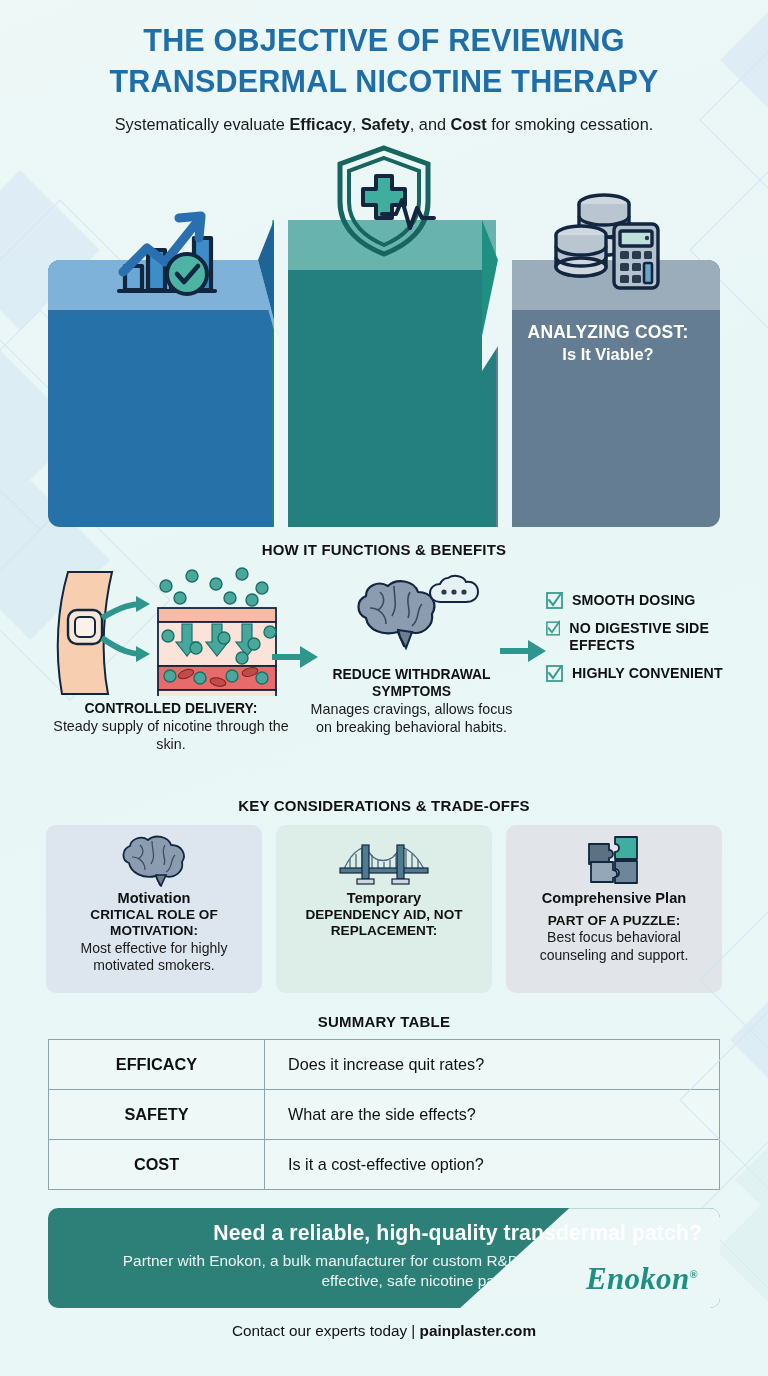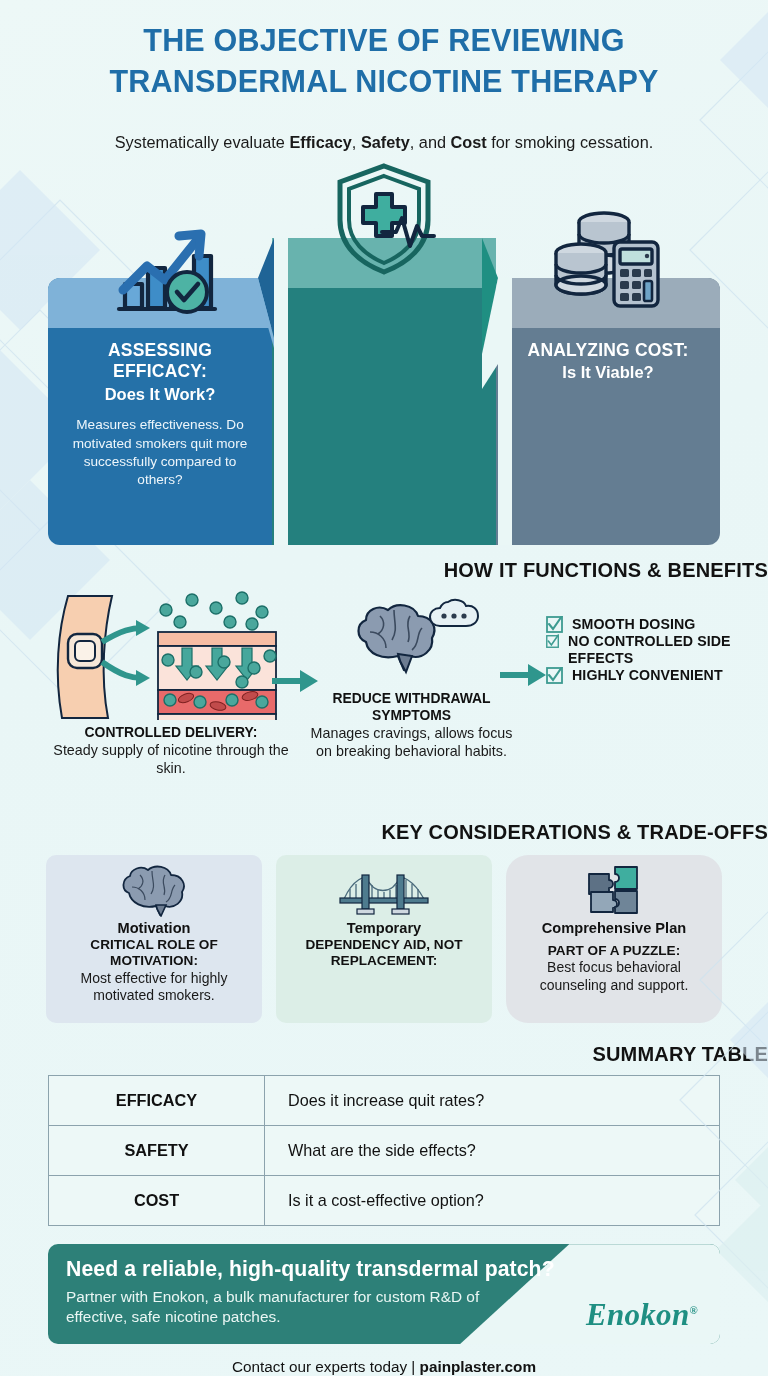--- a/index.html
+++ b/index.html
@@ -22,21 +22,21 @@
   .title {
     color: #1f6ea8;
     font-size: 30.5px;
     font-weight: 800;
     letter-spacing: 0.2px;
     line-height: 1.33;
     text-transform: uppercase;
     padding: 0 24px;
   }
   .subtitle {
-    margin-top: 32px;
+    margin-top: 14px;
     font-size: 16.3px;
     color: #1a1a1a;
     font-weight: 400;
   }
   .subtitle b { font-weight: 700; }
 
   
   .pillars {
     position: relative;
     margin: 22px auto 0;
@@ -82,72 +82,72 @@
   .p-icon { position: absolute; left: 50%; transform: translateX(-50%); }
   .p1 .p-icon { top: -66px; }
   .p2 .p-icon { top: -80px; }
   .p3 .p-icon { top: -72px; }
 
   
   .chev { position: absolute; top: 0; width: 28px; height: 100%; z-index: 4; pointer-events:none;}
 
   
   .sec-h {
-    text-align: right;
-    font-size: 20px; font-weight: 800; color: #121212;
+    text-align: center;
+    font-size: 15px; font-weight: 800; color: #121212;
     letter-spacing: .2px; text-transform: uppercase;
   }
 
   
   .how { position: relative; margin-top: 14px; }
   .how-row {
     position: relative; width: 768px; height: 215px; margin-top: 8px;
   }
   .how-col { position: absolute; text-align: center; }
   .hc1 { left: 46px;  top: 0;  width: 250px; }
   .hc2 { left: 304px; top: 8px; width: 215px; }
   .hc3 { left: 546px; top: 26px; width: 200px; text-align: left; }
   .hc-cap-b { font-size: 13.9px; font-weight: 800; color:#111; line-height:1.2; }
   .hc-cap { font-size: 14.3px; color:#1a1a1a; line-height: 1.28; }
   .arrow-mid { position:absolute; left: 272px; top: 78px; }
   .arrow-mid2 { position:absolute; left: 500px; top: 72px; }
-  .checks { display: flex; flex-direction: column; }
+  .checks { display: flex; flex-direction: column; gap: 11px; }
   .check-row { display: flex; align-items: flex-start; gap: 9px; }
   .check-label { font-size: 14.2px; font-weight: 800; color:#111; line-height:1.18; letter-spacing:.1px;}
 
   
   .keys { margin-top: 16px; }
   .key-row {
     display: flex; gap: 14px; justify-content: center; margin-top: 11px;
   }
   .key-card {
     width: 216px; height: 168px; border-radius: 10px;
     padding: 10px 12px 8px; text-align: center;
   }
   .k1 { background: #dde6ef; }
   .k2 { background: #dceee7; }
-  .k3 { background: #e1e4e8; border-radius: 22px; }
+  .k3 { background: #e1e4e8; }
   .k-icon { height: 52px; display:flex; align-items:center; justify-content:center; }
   .k-name { font-size: 14.6px; font-weight: 800; color:#111; margin-top: 3px; }
   .k-head { font-size: 13.6px; font-weight: 800; color:#111; line-height:1.2; margin-top: 1px;}
   .k-desc { font-size: 14px; color:#191919; line-height: 1.22; }
 
   
   .summary { margin-top: 20px; }
   .tbl { margin: 9px auto 0; width: 672px; border-collapse: collapse; }
   .tbl td {
     border: 1px solid #8ca3ad; height: 50px; background: #edf8f7;
   }
   .tbl td.k { width: 216px; text-align: center; font-size: 16.3px; font-weight: 800; color:#101010; }
   .tbl td.v { padding-left: 23px; font-size: 16.2px; color:#121212; }
 
   
   .cta {
     position: relative; margin: 18px auto 0; width: 672px; height: 100px;
-    background: #2d8078; border-radius: 10px; overflow: hidden;
+    background: #2d8078; border-radius: 10px; overflow: hidden; text-align: right;
   }
   .cta-wedge {
     position:absolute; right:0; top:0; width: 260px; height: 100%;
     background: #eaf7f6;
     clip-path: polygon(42% 0, 100% 0, 100% 100%, 0% 100%);
   }
   .cta-inner { position: relative; padding: 13px 18px 0; z-index:2; }
   .cta-title { color:#fff; font-size: 21.2px; font-weight: 800; letter-spacing:.1px;}
   .cta-text { color:#eaf6f4; font-size: 15.4px; line-height: 1.3; margin-top: 6px; max-width: 470px;}
   .brand {
@@ -208,25 +208,20 @@
             <rect x="70" y="63" width="17" height="33" fill="#68a8d8"></rect>
             <rect x="93" y="44" width="17" height="52" fill="#3e8dc8"></rect>
             <path d="M18 97 H114"></path>
             <path d="M22 78 L46 54 L64 68 L96 28" stroke="#2a6fb0" stroke-width="9"></path>
             <path d="M78 24 L100 22 L98 44" stroke="#2a6fb0" stroke-width="9" fill="none"></path>
           </g>
           <circle cx="86" cy="80" r="20" fill="#4db3a4" stroke="#12263f" stroke-width="4"></circle>
           <path d="M76 80 l7 8 l14 -16" stroke="#12263f" stroke-width="4.6" fill="none" stroke-linecap="round" stroke-linejoin="round"></path>
         </svg>
       </div>
-      <div class="p-content">
-        <div class="p-title">ASSESSING EFFICACY:</div>
-        <div class="p-sub">Does It Work?</div>
-        <div class="p-desc">Measures effectiveness. Do motivated smokers quit more successfully compared to others?</div>
-      </div>
     </div>
 
     <div class="pillar p2">
       <div class="p-card"></div>
       <div class="p-head"></div>
       <div class="p-icon">
         <svg width="120" height="122" viewBox="0 0 120 122">
           <path d="M60 8 L104 24 V62 C104 88 84 105 60 114 C36 105 16 88 16 62 V24 Z" fill="none" stroke="#17655f" stroke-width="5"></path>
           <path d="M60 18 L95 31 V62 C95 83 79 97 60 105 C41 97 25 83 25 62 V31 Z" fill="none" stroke="#17655f" stroke-width="4"></path>
           <path d="M52 36 h16 v13 h13 v16 h-13 v13 h-16 v-13 h-13 v-16 h13 z" fill="#3fae9f" stroke="#12263f" stroke-width="4" stroke-linejoin="round"></path>
@@ -386,21 +381,21 @@
               <rect x="1" y="1" width="15" height="15" fill="none" stroke="#3d9b91" stroke-width="1.8"></rect>
               <path d="M3 8 L7 13 L16 0" fill="none" stroke="#3d9b91" stroke-width="2.1" stroke-linecap="round"></path>
             </svg>
             <span class="check-label">SMOOTH DOSING</span>
           </div>
           <div class="check-row">
             <svg width="17" height="17" viewBox="0 0 17 17">
               <rect x="1" y="1" width="15" height="15" fill="none" stroke="#3d9b91" stroke-width="1.8"></rect>
               <path d="M3 8 L7 13 L16 0" fill="none" stroke="#3d9b91" stroke-width="2.1" stroke-linecap="round"></path>
             </svg>
-            <span class="check-label">NO CONTROLLED SIDE EFFECTS</span>
+            <span class="check-label">NO DIGESTIVE SIDE EFFECTS</span>
           </div>
           <div class="check-row">
             <svg width="17" height="17" viewBox="0 0 17 17">
               <rect x="1" y="1" width="15" height="15" fill="none" stroke="#3d9b91" stroke-width="1.8"></rect>
               <path d="M3 8 L7 13 L16 0" fill="none" stroke="#3d9b91" stroke-width="2.1" stroke-linecap="round"></path>
             </svg>
             <span class="check-label">HIGHLY CONVENIENT</span>
           </div>
         </div>
       </div>

